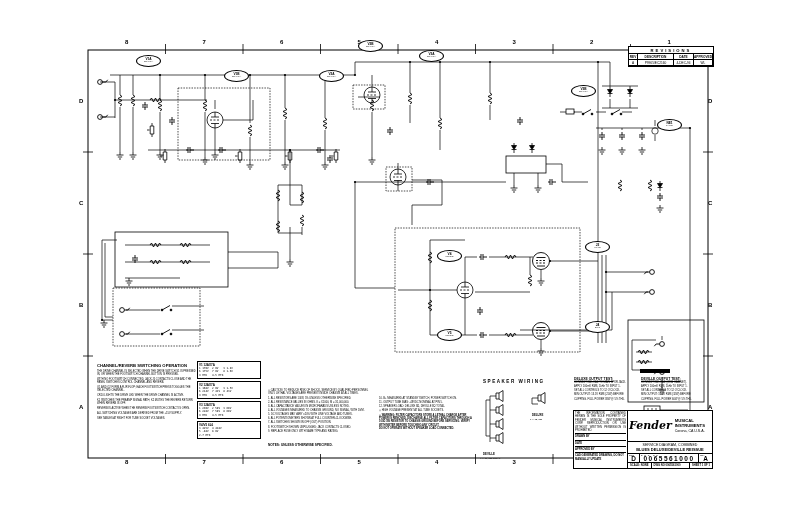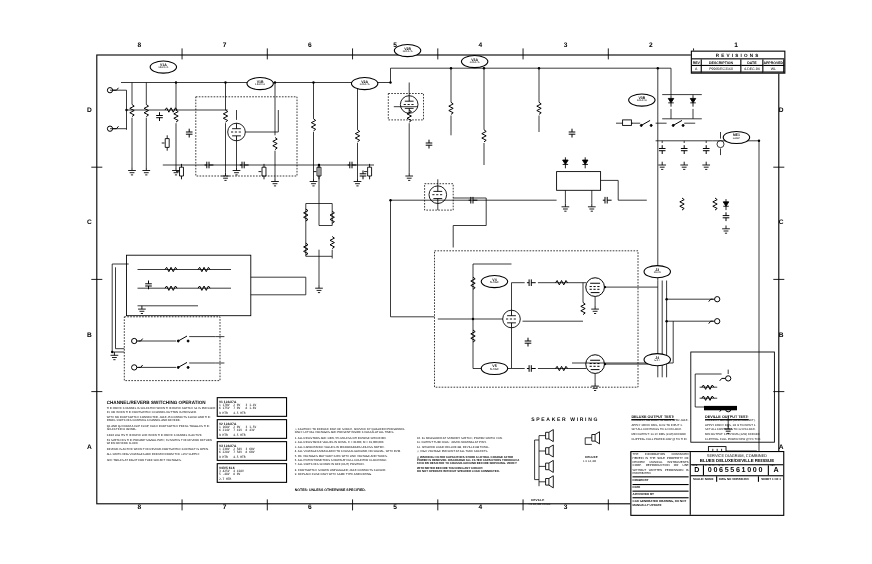--- a/index.html
+++ b/index.html
@@ -474,20 +474,27 @@
 
   <div class="tblock">
     <div class="tb-left">
       <div class="tb-notice">THE INFORMATION CONTAINED HEREIN IS THE SOLE PROPERTY OF FENDER MUSICAL INSTRUMENTS CORP. REPRODUCTION OR USE WITHOUT WRITTEN PERMISSION IS PROHIBITED.</div>
       <div class="tb-sig">DRAWN BY</div>
       <div class="tb-sig">DATE</div>
       <div class="tb-sig">APPROVED BY</div>
       <div class="tb-foot">CAD GENERATED DRAWING, DO NOT MANUALLY UPDATE</div>
     </div>
     <div class="tb-right">
+      <div class="tb-logo-row">
+        <span class="tb-logo">Fender</span>
+        <span class="tb-co">
+          <div>MUSICAL INSTRUMENTS</div>
+          <div class="tb-loc">Corona, CA   U.S.A.</div>
+        </span>
+      </div>
       <div class="tb-title">
         <div class="tb-t1">SERVICE DIAGRAM, COMBINED</div>
         <div class="tb-t2">BLUES DELUXE/DEVILLE REISSUE</div>
       </div>
       <div class="tb-numrow">
         <div class="tb-cell tb-size">
           <div class="tb-cap">SIZE</div>
           <div class="tb-val">D</div>
         </div>
         <div class="tb-cell tb-num">

